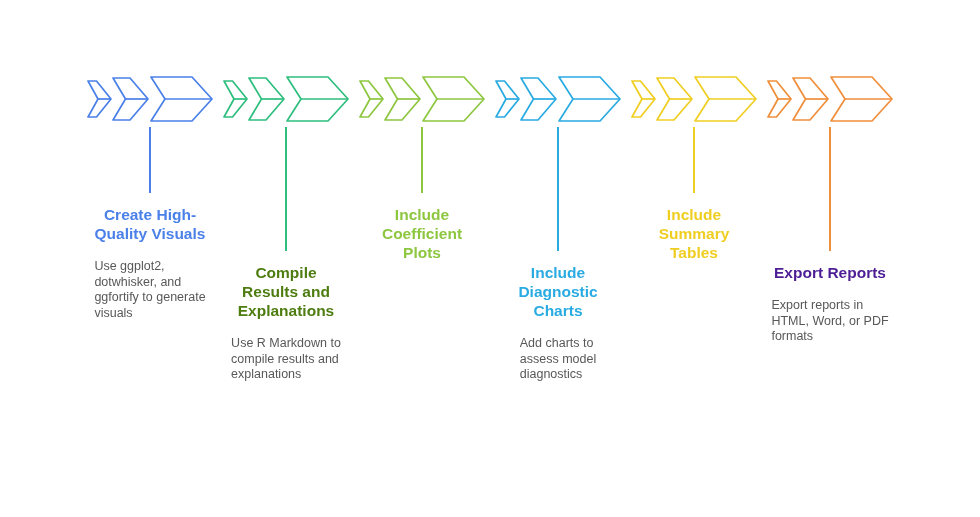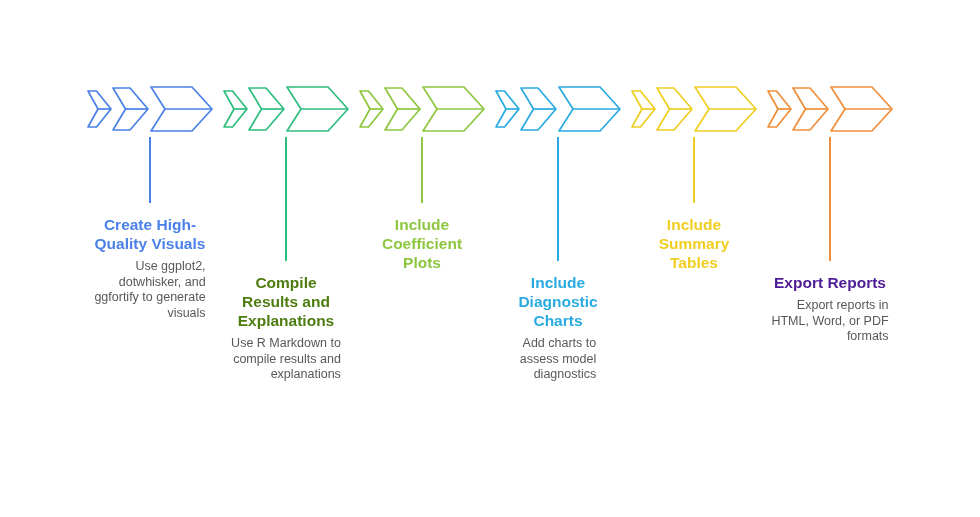--- a/index.html
+++ b/index.html
@@ -11,21 +11,21 @@
     position: relative;
     width: 980px;
     height: 517px;
     background: #ffffff;
     overflow: hidden;
     font-family: "Liberation Sans", sans-serif;
   }
   .steps-row {
     position: absolute;
     left: 85px;
-    top: 86px;
+    top: 76px;
     display: flex;
     gap: 6px;
   }
   .step {
     width: 130px;
     display: flex;
     flex-direction: column;
     align-items: center;
   }
   .chevrons {
@@ -43,25 +43,25 @@
   .connector.long  { height: 124px; }
   .step-title {
     margin-top: 12px;
     font-size: 15.5px;
     line-height: 19px;
     font-weight: bold;
     text-align: center;
     white-space: pre-line;
   }
   .step-desc {
-    margin-top: 6px;
+    margin-top: 16px;
     font-size: 12.5px;
     line-height: 15.5px;
     color: #58585A;
-    text-align: right;
+    text-align: left;
     white-space: pre-line;
   }
 </style>
 </head>
 <body>
 
 <div class="canvas">
   <div class="steps-row">
 
     <div class="step">

